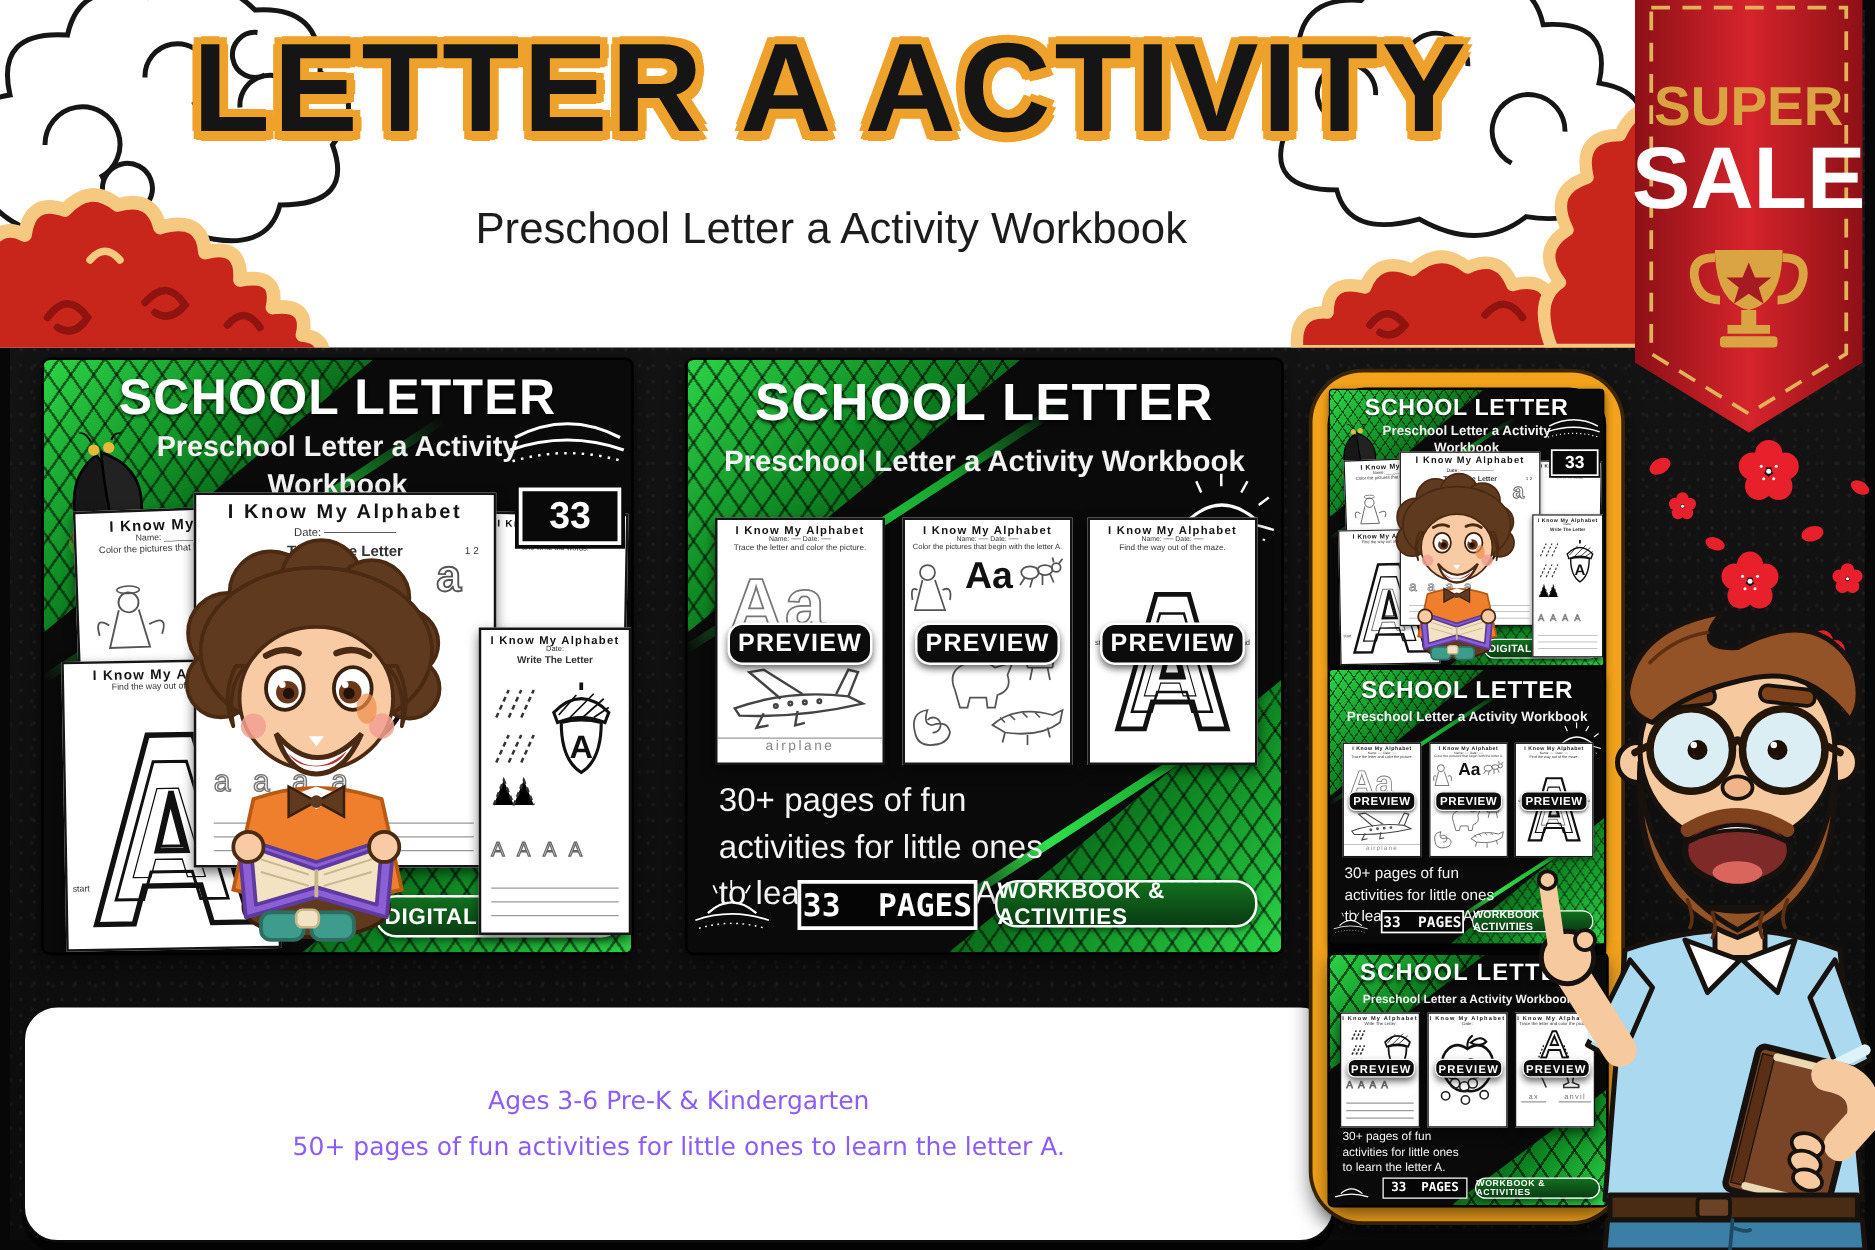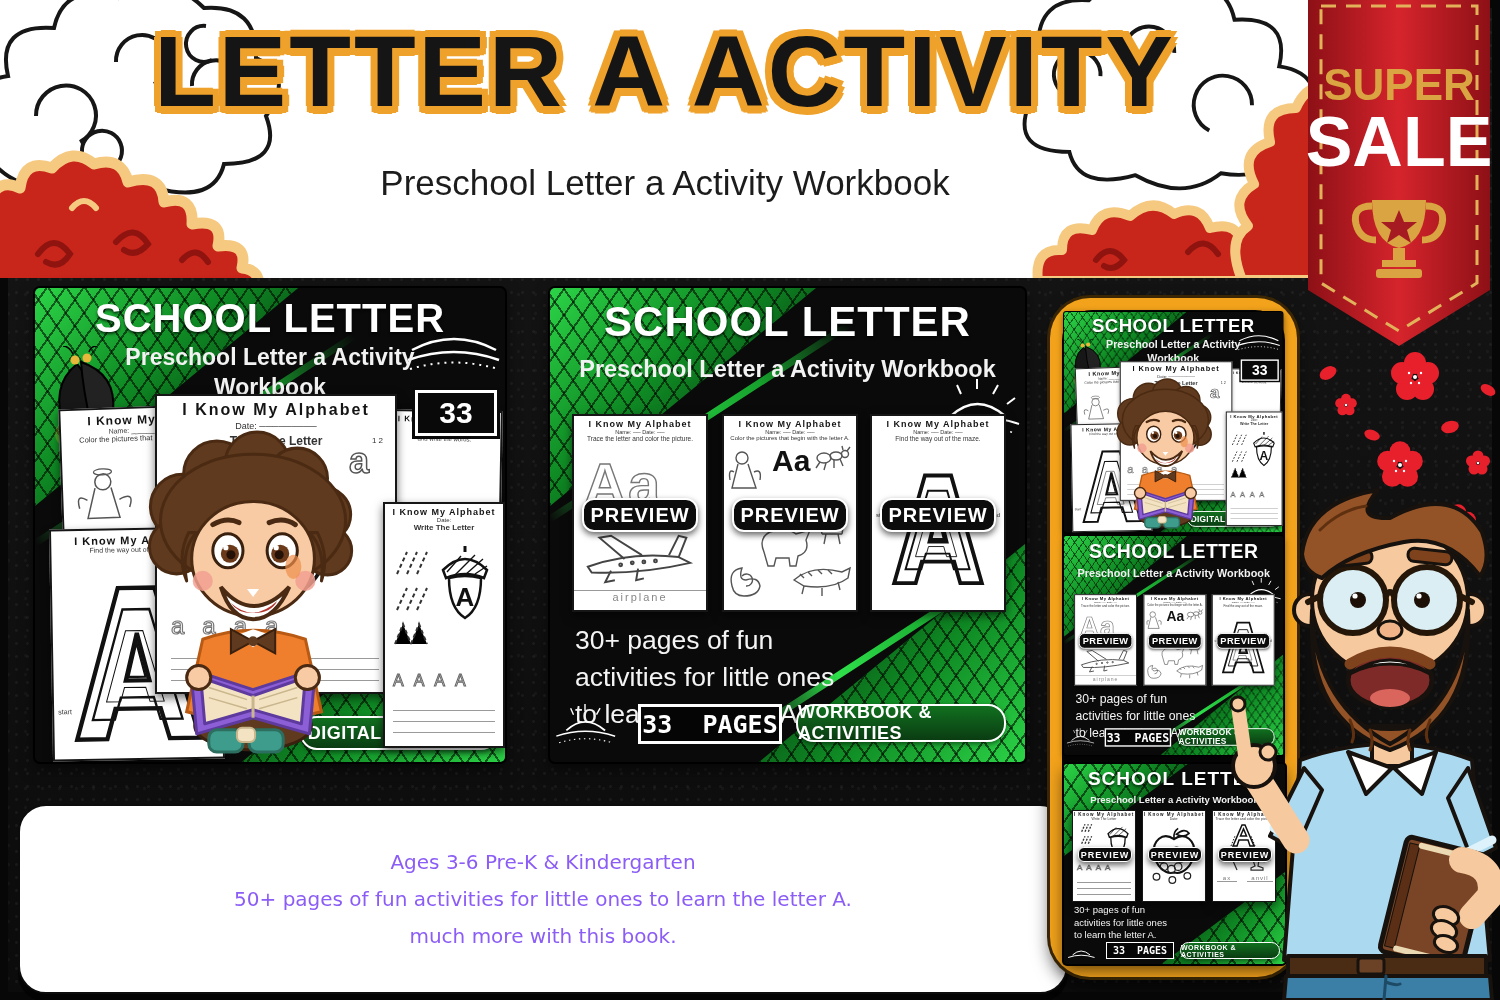--- a/index.html
+++ b/index.html
@@ -927,16 +927,15 @@
       <rect x="208" y="82" width="44" height="13" rx="6" transform="rotate(6 230 88)" fill="#7E431C" stroke-width="3"></rect>
 
       <path d="M102,86 Q108,34 178,22 Q152,52 190,50 Q252,16 282,64 Q292,92 280,108 Q248,66 204,74 Q150,84 122,110 Q104,104 102,86 Z" fill="#935327" stroke-width="4"></path>
       <path d="M120,62 Q140,42 166,38" fill="none" stroke="#5f3010" stroke-width="3"></path>
     </g>
   </svg>
 
   <div class="bottom-box">
     <div>Ages 3-6 Pre-K &amp; Kindergarten</div>
     <div>50+ pages of fun activities for little ones to learn the letter A.</div>
-    <div>much more with this book.</div>
   </div>
 
 </div>
 
 </body></html>

